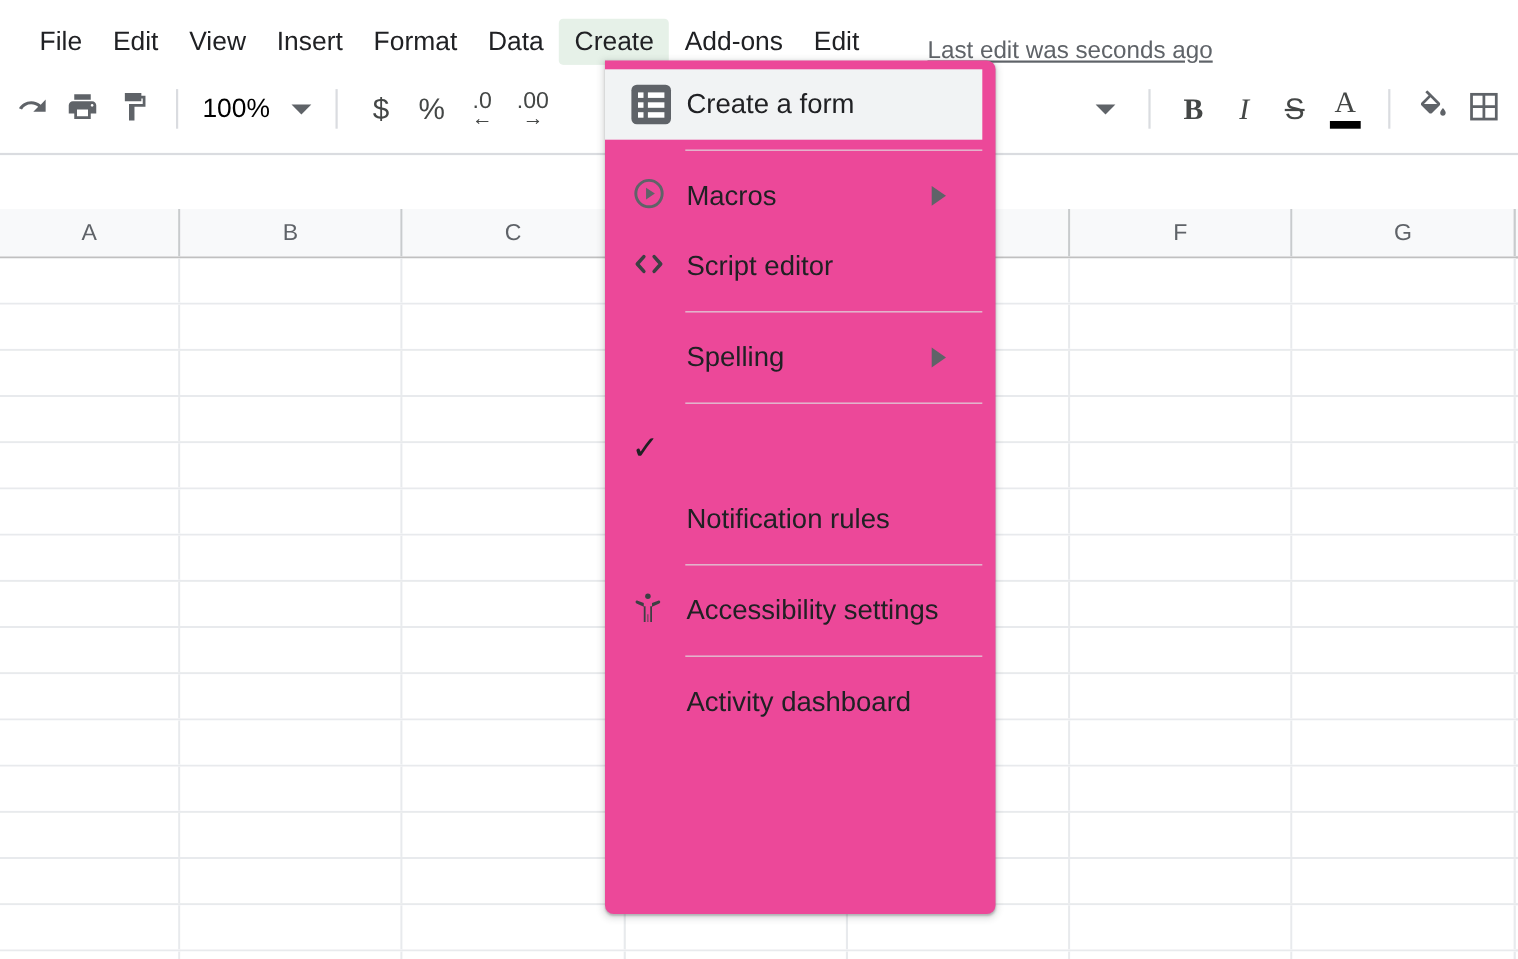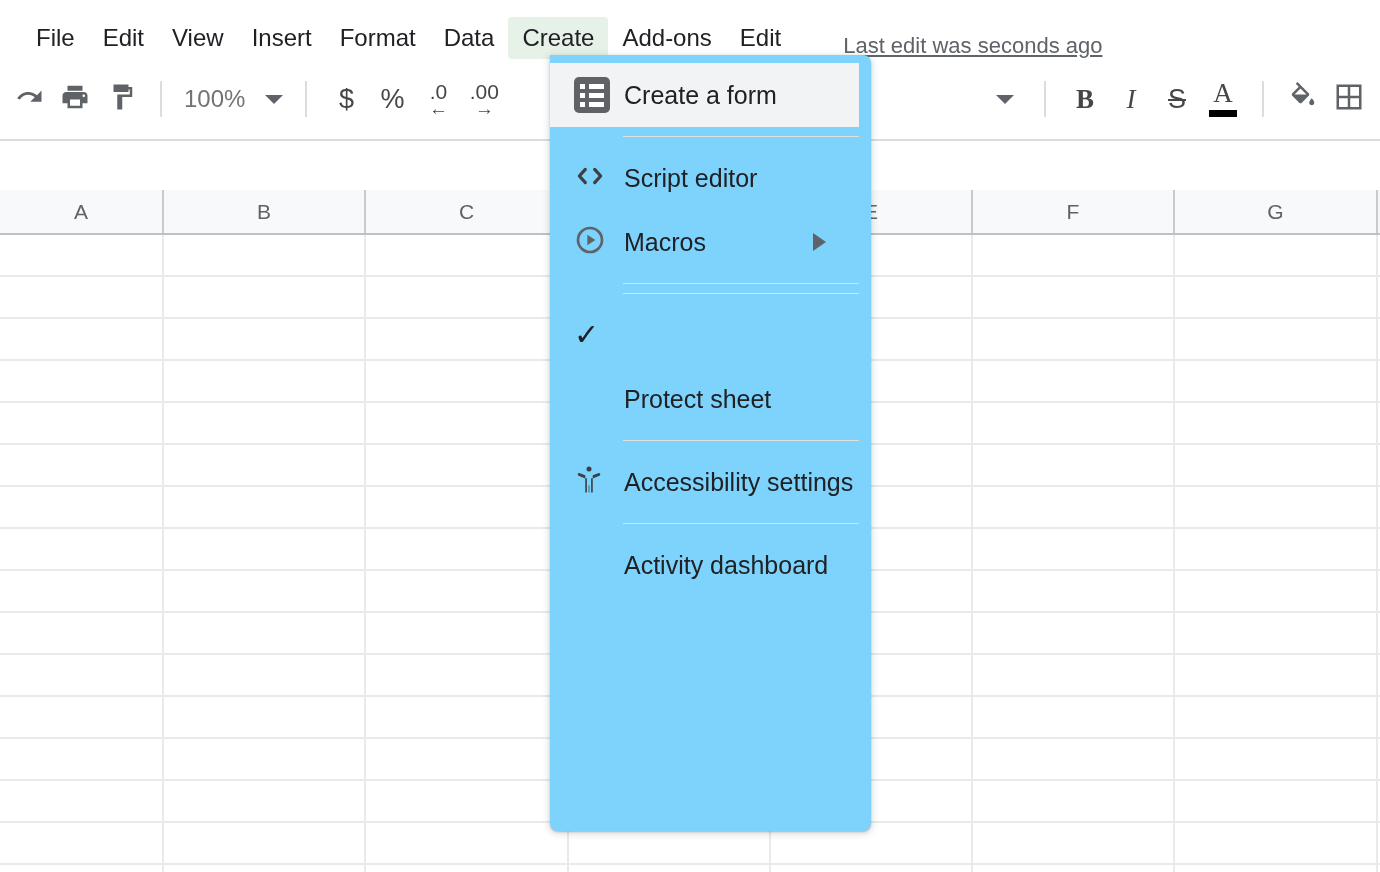--- a/index.html
+++ b/index.html
@@ -39,21 +39,21 @@
     border-radius: 4px; cursor: pointer;
   }
   .tb-sep {
     width: 2px; height: 36px; background: #dadce0; flex: 0 0 auto;
     margin: 0 16px;
   }
   .tb-zoom {
     display: flex; align-items: center; gap: 20px; padding: 0 6px;
     cursor: pointer; flex: 0 0 auto;
   }
-  .tb-zoom .zv { font-size: 24px; color: #737373; }
+  .tb-zoom .zv { font-size: 24px; color: #000000; }
   .caret {
     width: 0; height: 0; border-left: 9px solid transparent;
     border-right: 9px solid transparent; border-top: 9px solid #5f6368;
   }
   .tb-text { font-size: 27px; color: #444746; font-weight: 400; line-height: 1; }
   .tb-bold { font-size: 27px; font-weight: bold; color: #444746; font-family: "Liberation Serif", serif; }
   .tb-ital { font-size: 27px; font-style: italic; color: #444746; font-family: "Liberation Serif", serif; }
   .tb-strike { font-size: 27px; color: #444746; text-decoration: line-through; }
   .decimal-ico { position: relative; width: 46px; height: 46px; }
   .decimal-ico .dnum {
@@ -91,22 +91,22 @@
     height: 100%; display: flex; align-items: center; justify-content: center;
     font-size: 21px; color: #5f6368; border-right: 2px solid #c8cbcd;
     background: #f8f9fa; cursor: pointer;
   }
   .gridbody { position: absolute; left: 0; top: 45px; width: 1380px; height: 637px; }
   .grow { display: flex; height: 42px; border-bottom: 2px solid #e8eaed; }
   .gcell { height: 100%; border-right: 2px solid #e8eaed; background: #fff; }
 
   
   .dropdown {
-    position: absolute; left: 550px; top: 55px; width: 321px; height: 776px;
-    background: #7dd3fc; border-radius: 0 8px 8px 8px;
+    position: absolute; left: 550px; top: 55px; width: 355px; height: 776px;
+    background: #ec4899; border-radius: 0 8px 8px 8px;
     box-shadow: 0 2px 6px 2px rgba(60,64,67,.15), 0 1px 2px rgba(60,64,67,.3);
     padding: 8px 12px 10px 0; z-index: 40;
   }
   .mrow {
     display: flex; align-items: center; height: 64px;
     padding: 0 22px 0 24px; cursor: pointer; position: relative;
   }
   .mrow.hl { background: #f1f3f4; }
   .mi-icon {
     width: 50px; flex: 0 0 auto; display: flex; align-items: center;
@@ -424,47 +424,52 @@
             <span class="fd"></span>
             <span class="fb"></span>
           </span>
         </span>
       </span>
       <span class="mi-label">Create a form</span>
     </div>
     <div class="msep"></div>
     <div class="mrow">
       <span class="mi-icon">
-        <span><svg width="32" height="32" viewBox="0 0 24 24" fill="none" stroke="#3c4043" stroke-width="2.4" stroke-linecap="round" stroke-linejoin="round">
-            <polyline points="8.5,7 4,12 8.5,17"></polyline>
-            <polyline points="15.5,7 20,12 15.5,17"></polyline>
-          </svg></span>
-      </span>
-      <span class="mi-label">Script editor</span>
-    </div>
-    <div class="mrow">
-      <span class="mi-icon">
         <span><svg width="32" height="32" viewBox="0 0 24 24" fill="none" stroke="#5f6368" stroke-width="2">
             <circle cx="12" cy="12" r="9"></circle>
             <polygon points="10,8 16,12 10,16" fill="#5f6368" stroke="none"></polygon>
           </svg></span>
       </span>
       <span class="mi-label">Macros</span>
       <span class="mi-arrow"></span>
     </div>
+    <div class="mrow">
+      <span class="mi-icon">
+        <span><svg width="32" height="32" viewBox="0 0 24 24" fill="none" stroke="#3c4043" stroke-width="2.4" stroke-linecap="round" stroke-linejoin="round">
+            <polyline points="8.5,7 4,12 8.5,17"></polyline>
+            <polyline points="15.5,7 20,12 15.5,17"></polyline>
+          </svg></span>
+      </span>
+      <span class="mi-label">Script editor</span>
+    </div>
     <div class="msep"></div>
+    <div class="mrow">
+      <span class="mi-icon"></span>
+      <span class="mi-label">Spelling</span>
+      <span class="mi-arrow"></span>
+    </div>
     <div class="msep"></div>
     <div class="mrow">
       <span class="mi-icon">
         <span class="check">✓</span>
       </span>
     </div>
     <div class="mrow">
       <span class="mi-icon"></span>
-      <span class="mi-label">Protect sheet</span>
+      <span class="mi-label">Notification rules</span>
     </div>
     <div class="msep"></div>
     <div class="mrow">
       <span class="mi-icon">
         <span><svg width="30" height="34" viewBox="0 0 24 24" fill="#3c4043">
             <circle cx="12" cy="3.2" r="2"></circle>
             <path d="M21 7.5c0-.6-.5-1.1-1.1-1.1-.2 0-.3 0-.5.1L15 8.2v2.3h-1.3V22h-1.4v-5.6h-.6V22H10.3V10.5H9V8.2L4.6 6.5c-.2-.1-.3-.1-.5-.1C3.5 6.4 3 6.9 3 7.5c0 .45.3.85.7 1L9 10.8V22h6V10.8l5.3-2.3c.4-.15.7-.55.7-1z"></path>
           </svg></span>
       </span>
       <span class="mi-label">Accessibility settings</span>

